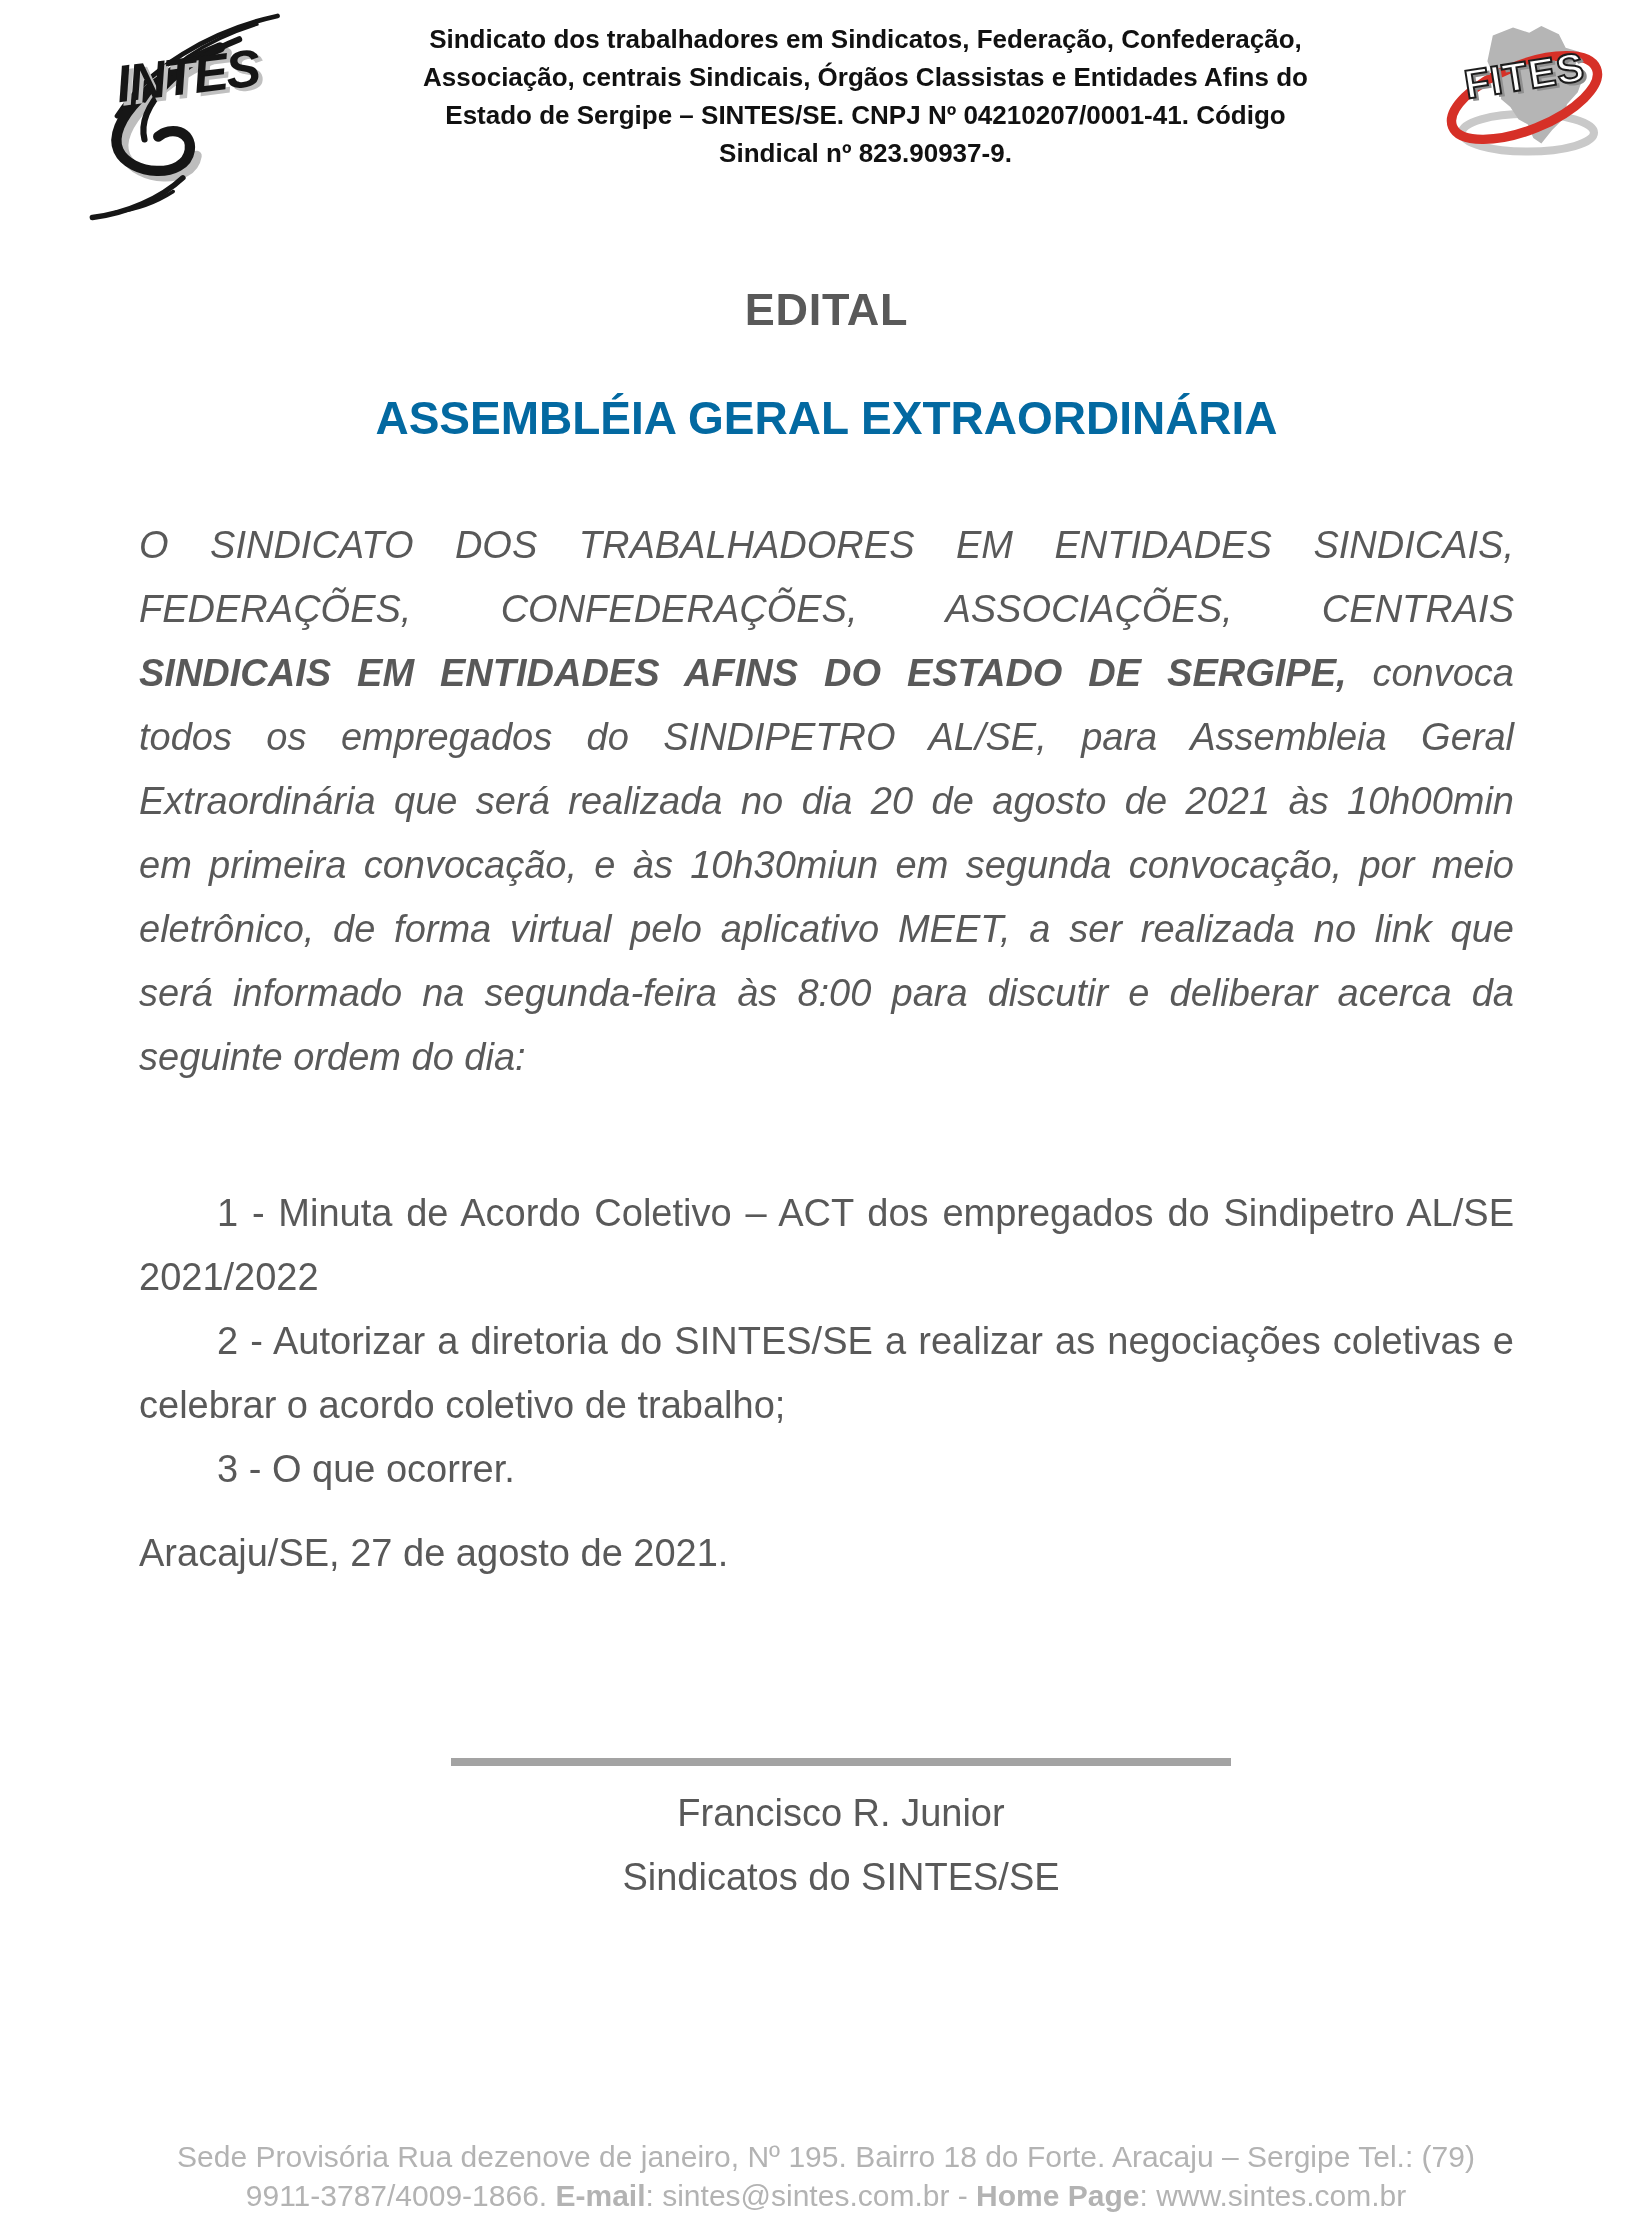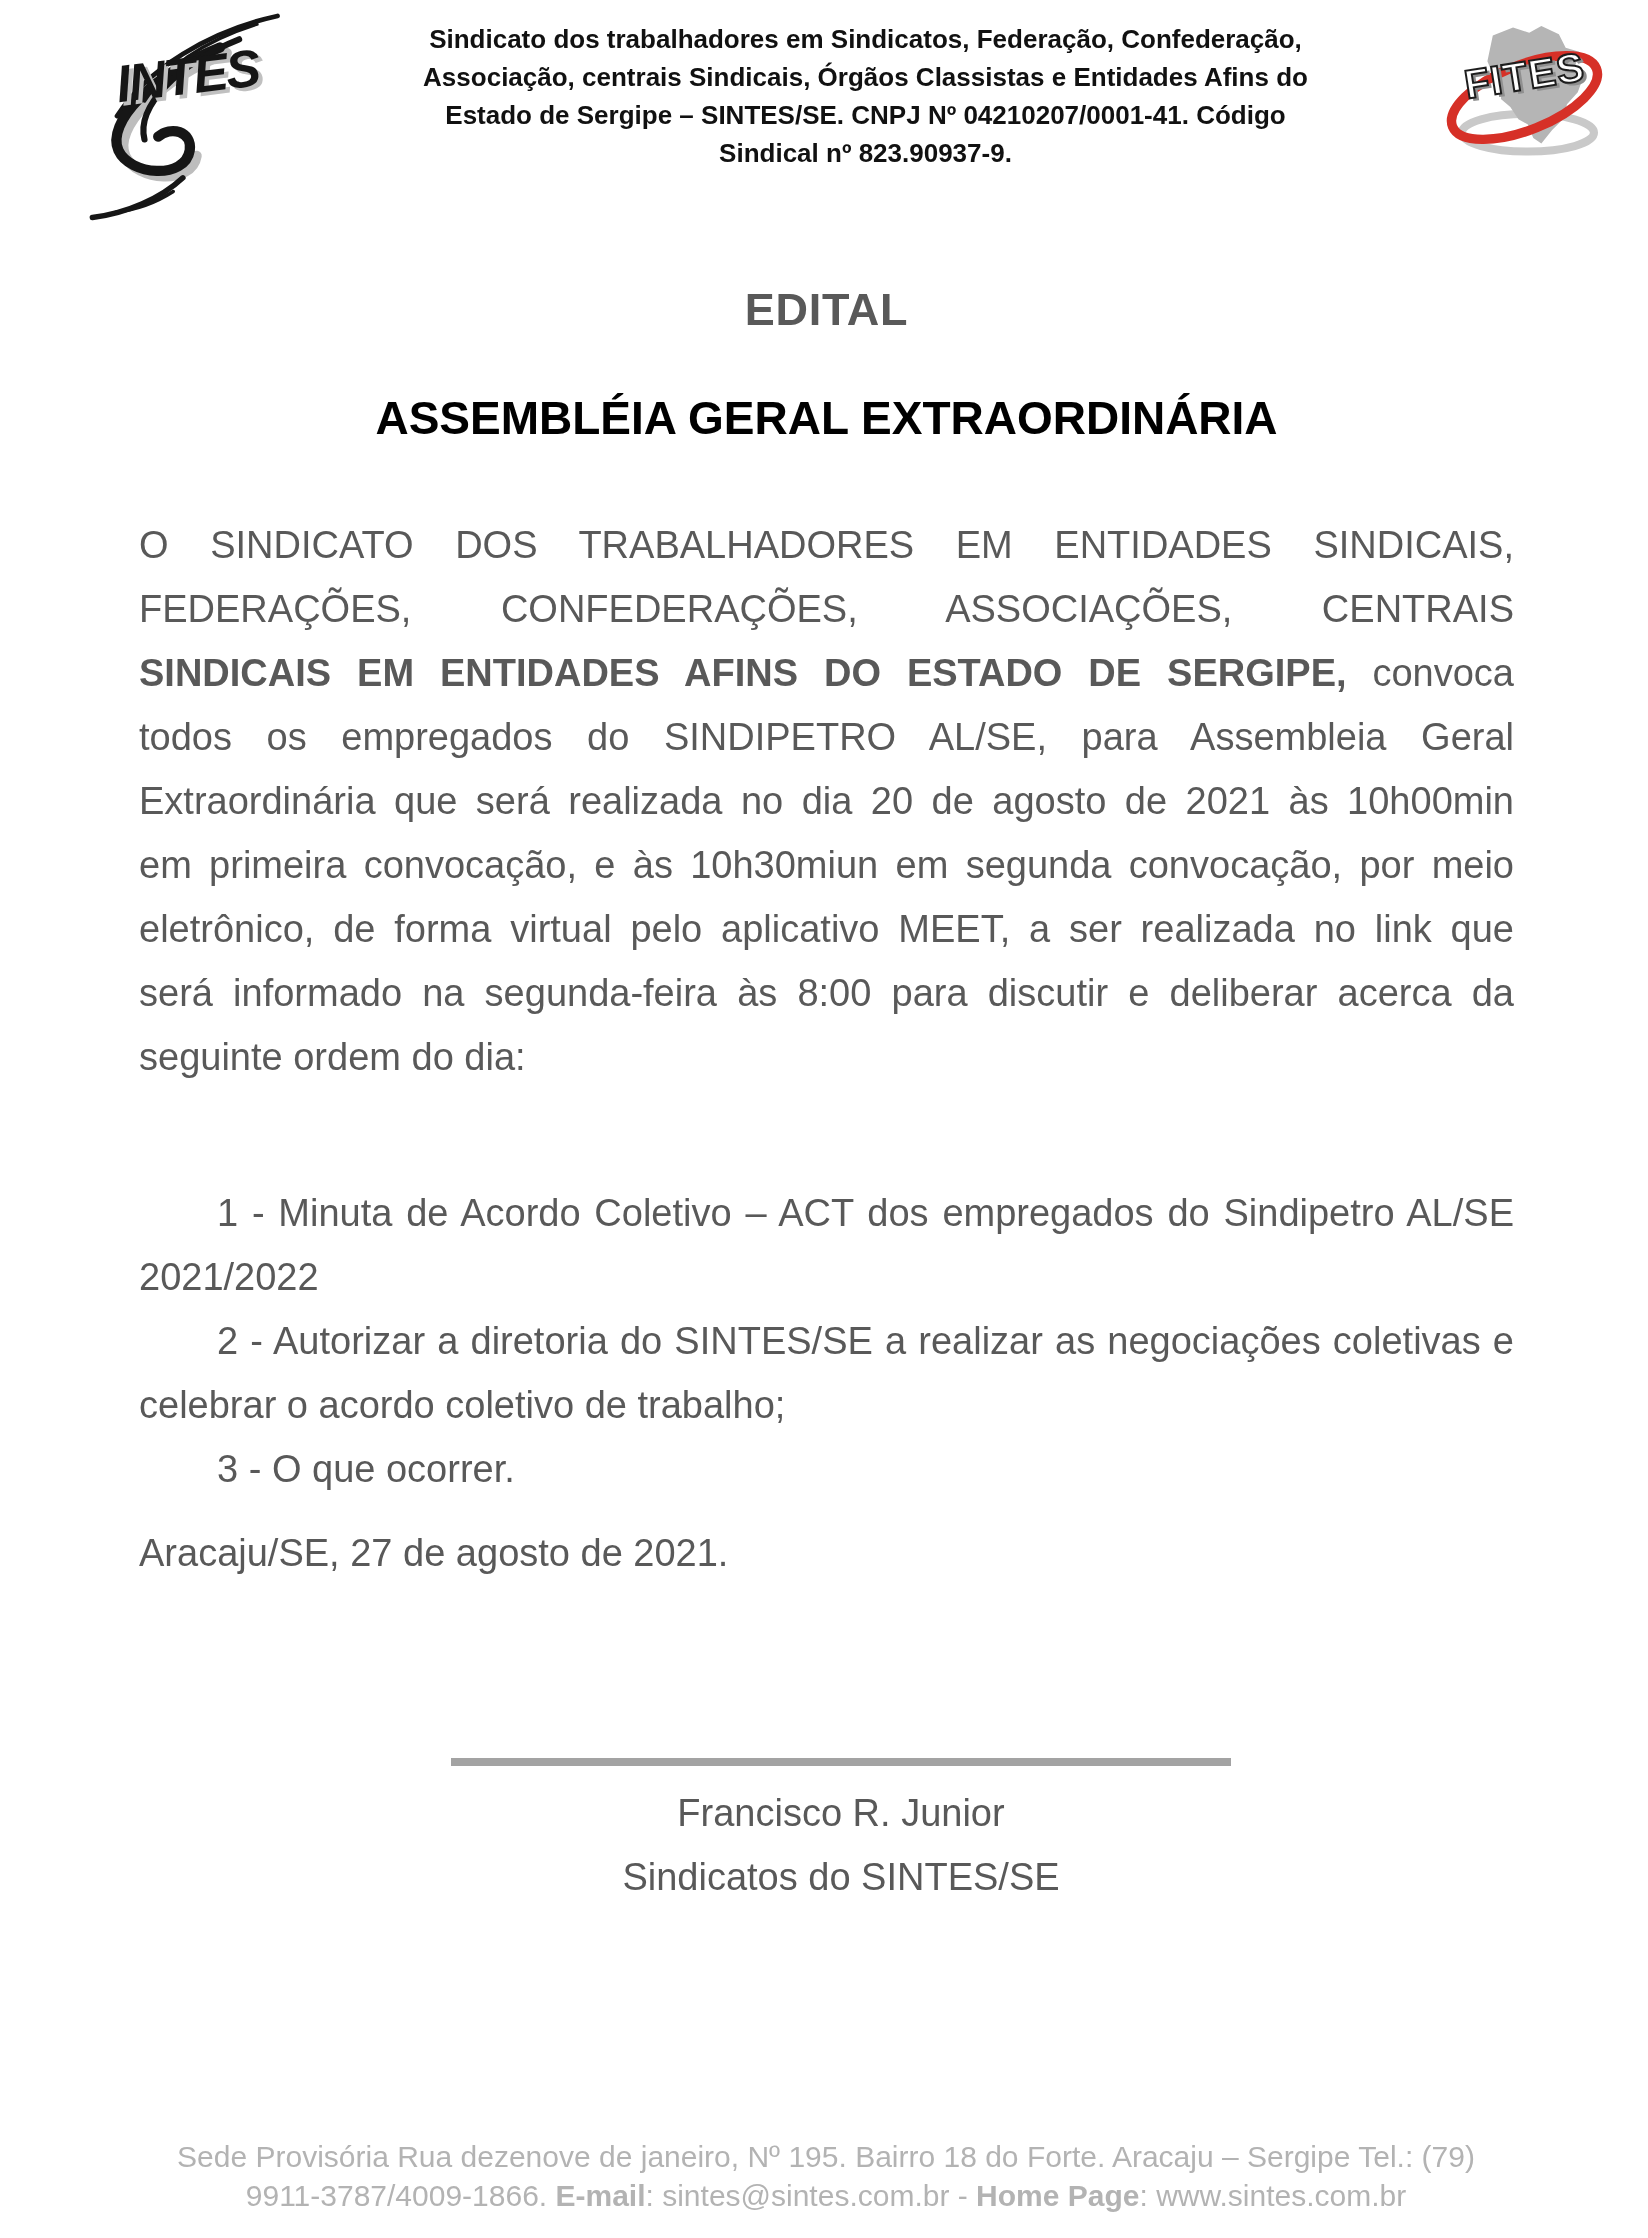--- a/index.html
+++ b/index.html
@@ -18,25 +18,25 @@
     font-size:26px;line-height:38px;text-align:center;
   }
   .logo-fites{width:169px;height:143px;flex:0 0 auto;margin-top:17.5px;}
   
   .content-col{margin-left:139px;width:1375px;}
   .title-main{
     margin-top:64px;text-align:center;color:#595959;font-weight:bold;
     font-size:45px;line-height:45px;letter-spacing:0.7px;
   }
   .title-sub{
-    margin-top:63px;text-align:center;color:#000000;font-weight:bold;
+    margin-top:63px;text-align:center;color:#0369a1;font-weight:bold;
     font-size:46px;line-height:46px;
   }
   
-  .bodytext{margin-top:72px;color:#595959;font-size:38px;line-height:64px;}
+  .bodytext{margin-top:72px;color:#595959;font-size:38px;line-height:64px;font-style:italic;}
   .bodytext .line,.agenda .line,.dateline{color:#595959;font-size:38px;line-height:64px;}
   .line.justify{text-align:justify;text-align-last:justify;}
   .line.left{text-align:left;}
   .line .b{font-weight:bold;}
   .agenda{margin-top:92px;}
   .line.indent{text-indent:78px;}
   .dateline{margin-top:20px;text-align:left;}
   
   .signature{
     margin-top:173px;margin-left:451px;width:780px;

